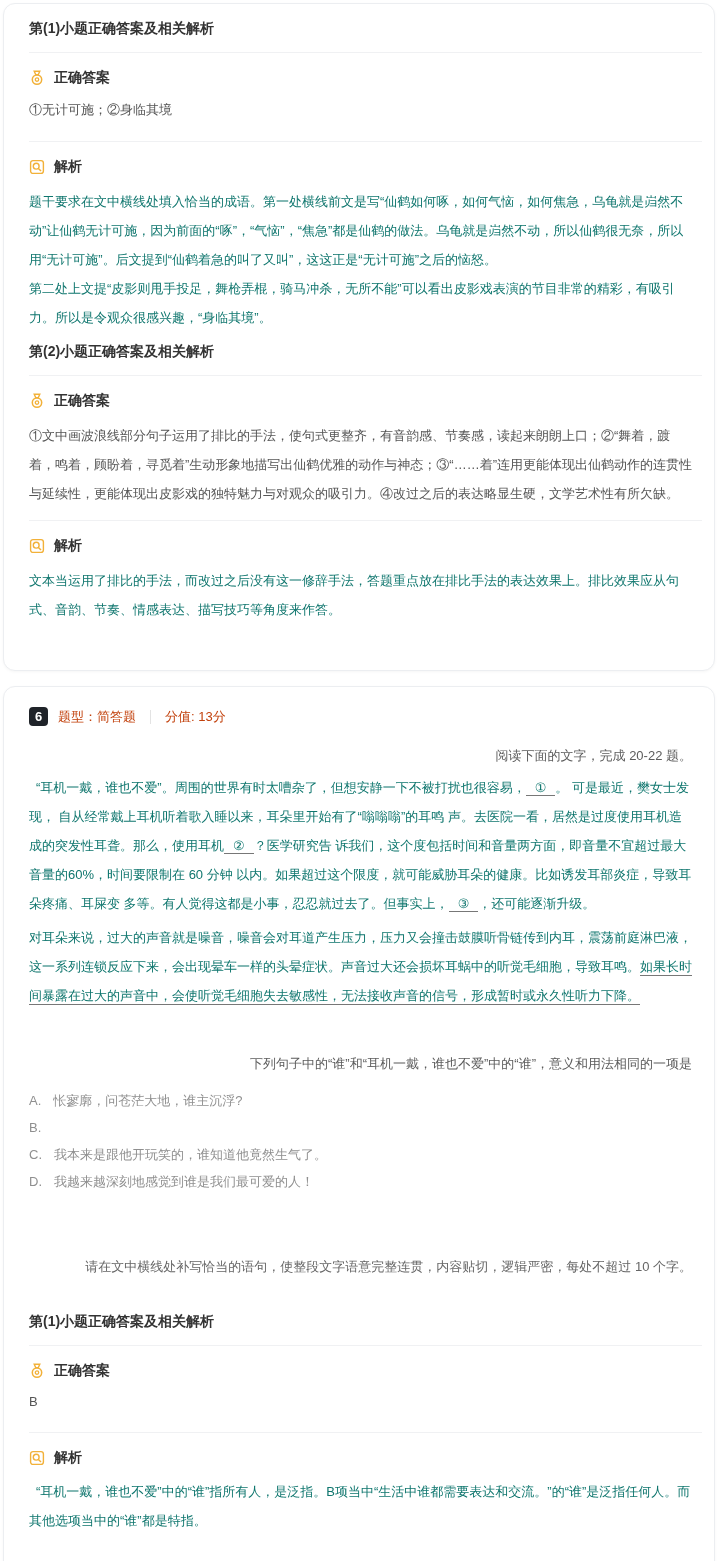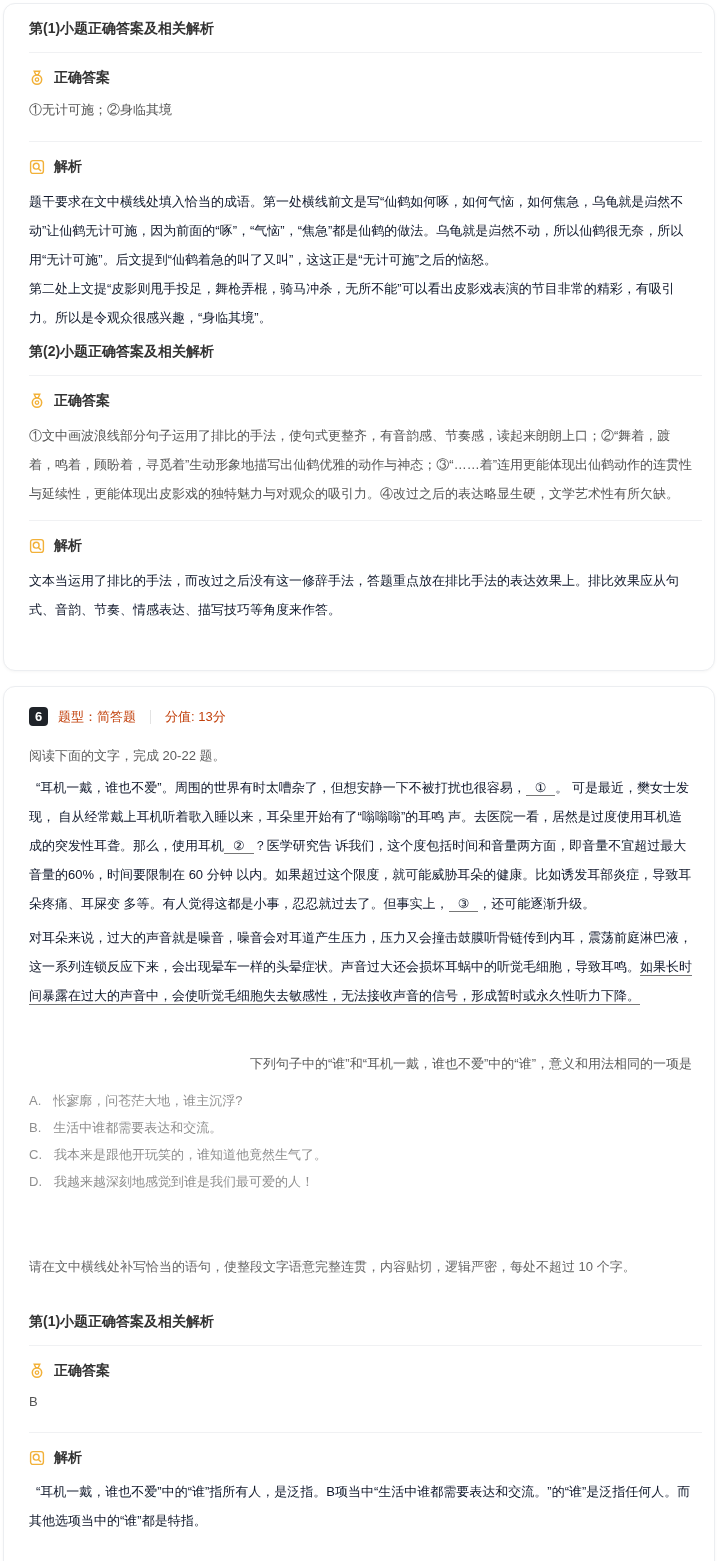--- a/index.html
+++ b/index.html
@@ -21,21 +21,21 @@
   .card2 { margin-top:15px; padding-top:20px; padding-bottom:60px; }
   .sec-title {
     font-size:14px; font-weight:bold; color:#333;
     padding:0 22px 0 25px; line-height:18px;
   }
   .hr { height:1px; background:#f0f1f3; margin:15px 12px 0 25px; }
   .label-row { display:flex; align-items:center; gap:9px; padding-left:25px; margin-top:16px; }
   .label-row .lbl { font-size:14px; font-weight:bold; color:#333; }
   .icon16 { width:16px; height:16px; display:block; flex:0 0 16px; }
   .body-text {
-    font-size:13px; color:#0f172a; line-height:29px;
+    font-size:13px; color:#0f766e; line-height:29px;
     padding:0 22px 0 25px;
   }
   .answer-text { color:#555; }
   .meta-row { display:flex; align-items:center; padding-left:25px; gap:10px; }
   .qbadge {
     width:19px; height:19px; border-radius:4px; background:#1f2329;
     color:#fff; font-size:13px; font-weight:bold;
     display:flex; align-items:center; justify-content:center;
   }
   .meta-text { font-size:13px; color:#c2410c; }
@@ -45,21 +45,21 @@
     padding:0 9px;
   }
   .uline {
     text-decoration:underline;
     text-underline-offset:4px;
     text-decoration-color:#777;
   }
   .stem { font-size:13px; color:#5c5c5c; line-height:20px; padding:0 22px 0 25px;text-align:right; }
   .option { display:flex; gap:12px; font-size:13px; color:#8f8f8f; line-height:27px; padding-left:25px; }
   .opt-key { flex:0 0 auto; }
-  .prompt { font-size:13px; color:#666; line-height:20px; padding:0 22px 0 25px; }
+  .prompt { font-size:13px; color:#666; line-height:20px; padding:0 22px 0 25px;text-align:right; }
   .indent1 { text-indent:7px; }
 </style>
 </head>
 <body>
 
 <div class="card card1">
 
   <div class="sec-title">第(1)小题正确答案及相关解析</div>
   <div class="hr"></div>
 
@@ -132,21 +132,20 @@
 
   <p class="stem" style="margin-top:44px;">下列句子中的“谁”和“耳机一戴，谁也不爱”中的“谁”，意义和用法相同的一项是</p>
 
   <div style="margin-top:13px;">
     <div class="option">
       <span class="opt-key">A.</span>
       <span>怅寥廓，问苍茫大地，谁主沉浮?</span>
     </div>
     <div class="option">
       <span class="opt-key">B.</span>
-      <span>生活中谁都需要表达和交流。</span>
     </div>
     <div class="option">
       <span class="opt-key">C.</span>
       <span>我本来是跟他开玩笑的，谁知道他竟然生气了。</span>
     </div>
     <div class="option">
       <span class="opt-key">D.</span>
       <span>我越来越深刻地感觉到谁是我们最可爱的人！</span>
     </div>
   </div>

